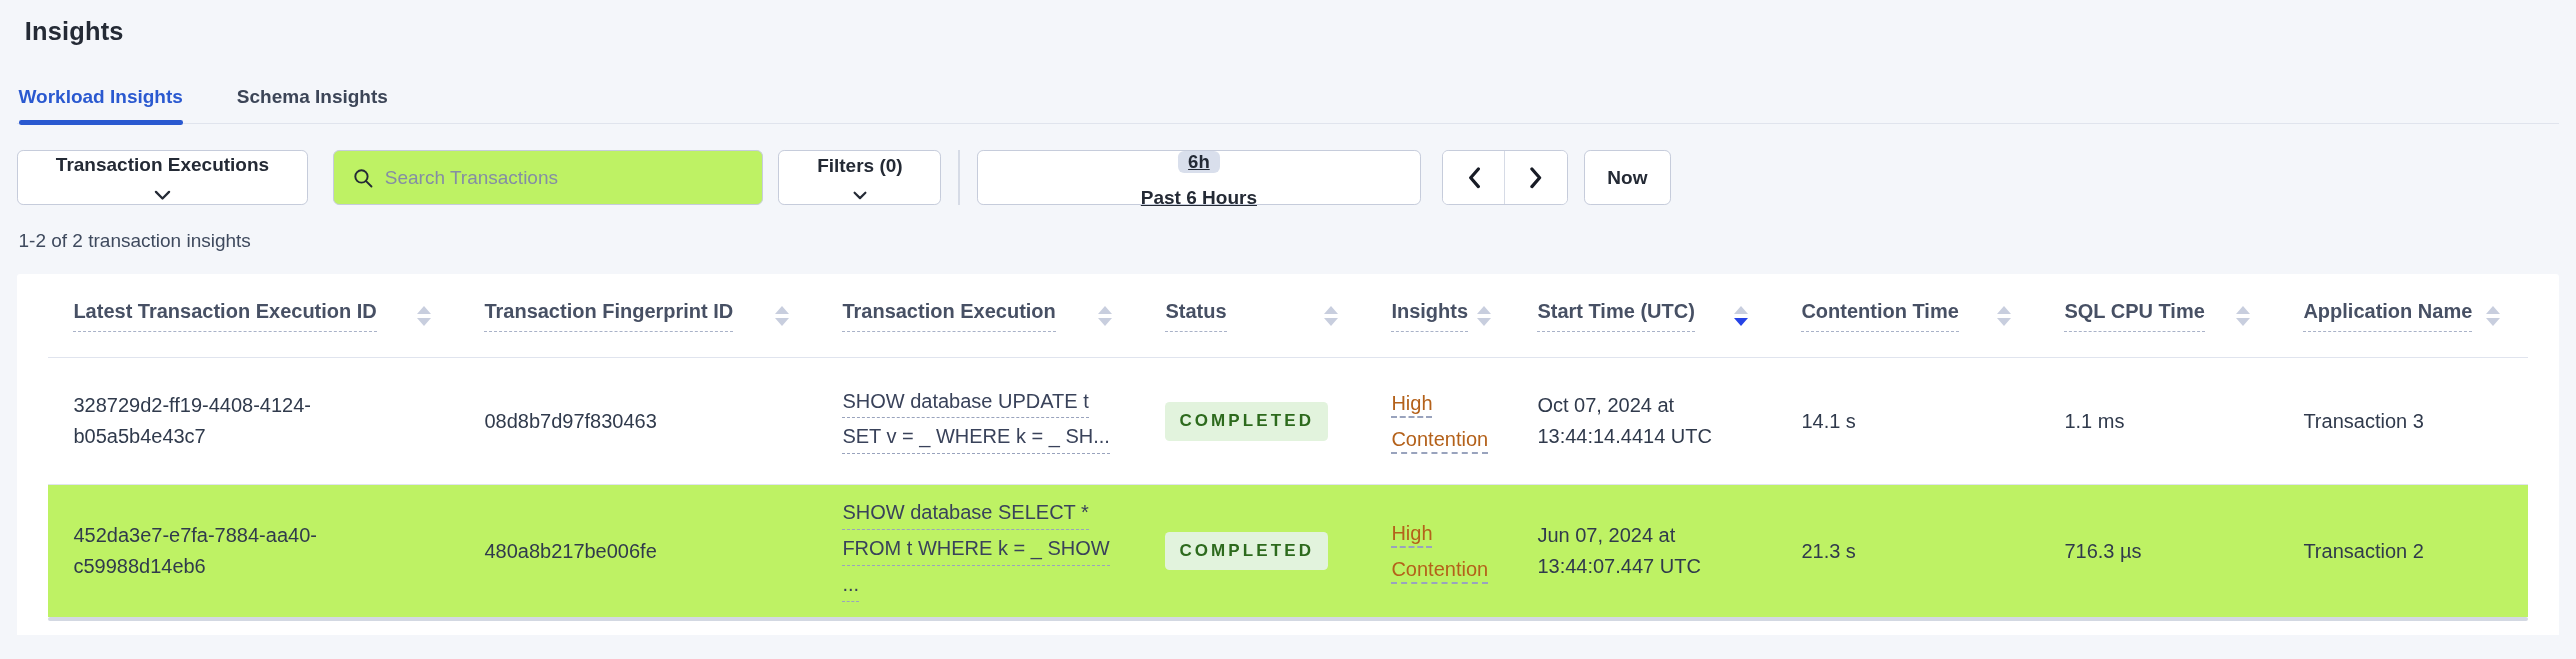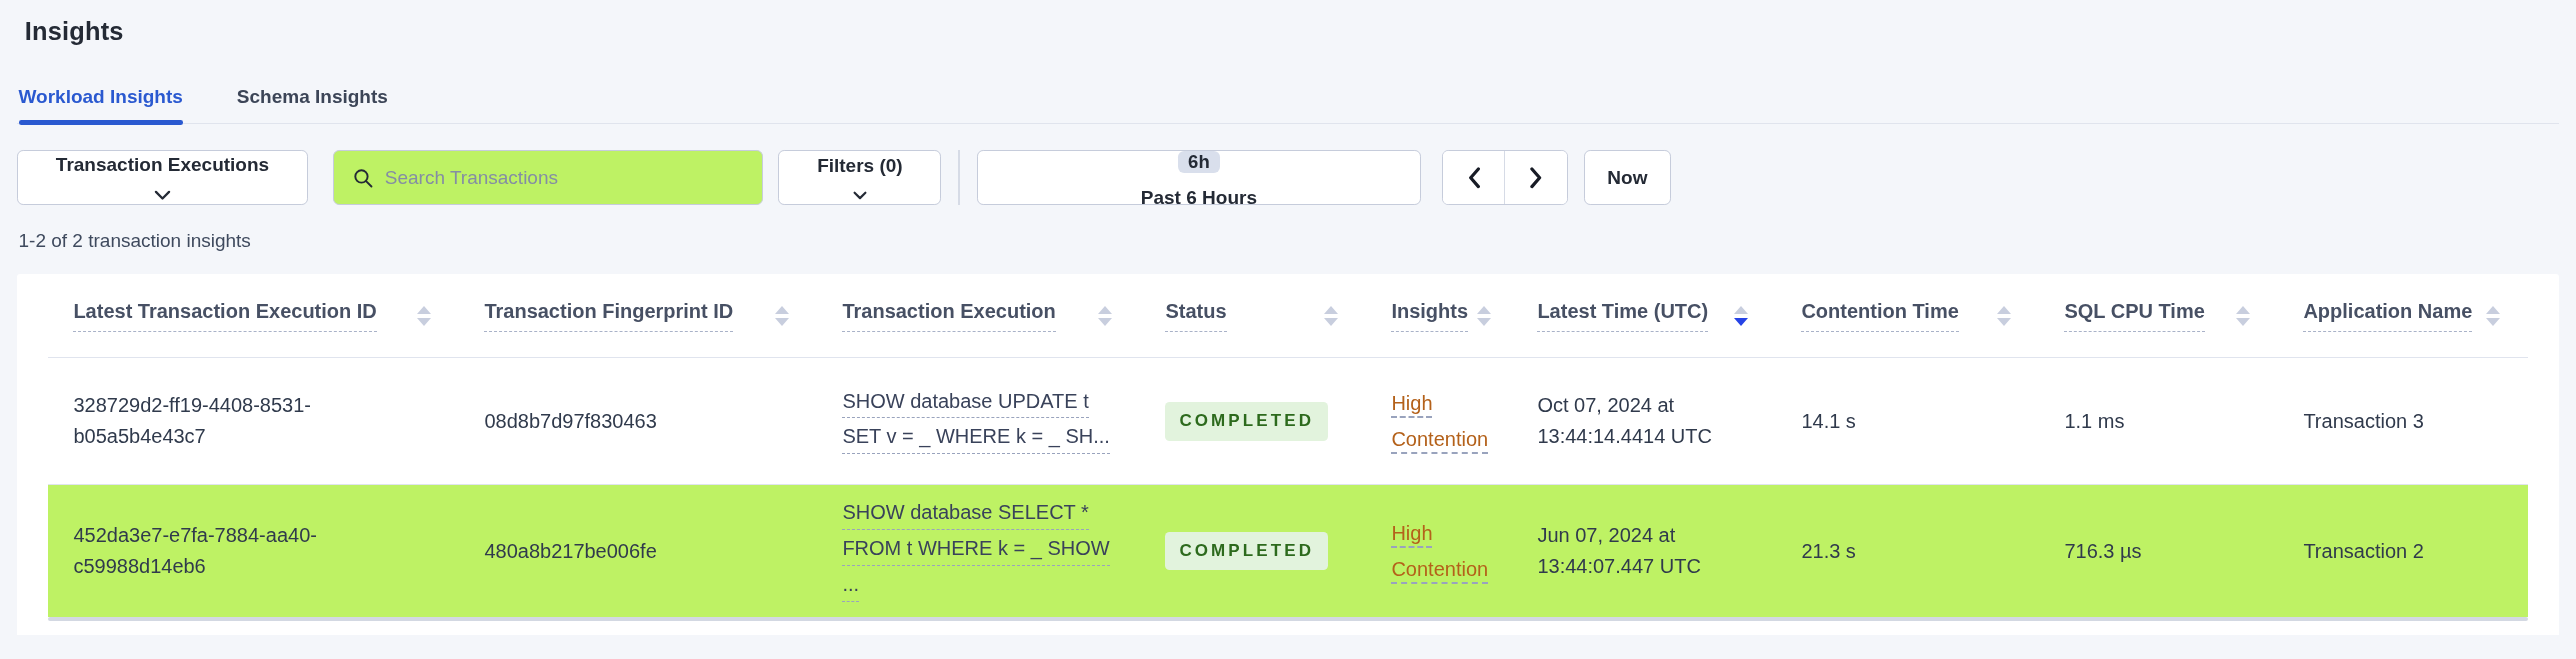--- a/index.html
+++ b/index.html
@@ -45,21 +45,21 @@
     display: flex; align-items: center; gap: 12.3px;
     width: 430px; height: 55px; margin-left: 25px; padding: 0 18.5px;
     background: #bef264; border: 1.5px solid #c6ccdb; border-radius: 6.2px;
   }
   .searchbox input {
     border: none; outline: none; flex: 1; font-size: 19px;
     font-family: "Liberation Sans", sans-serif; color: #242a35; background: transparent;
   }
   .searchbox input::placeholder { color: #848da4; }
   .vdivider { width: 1.5px; height: 55px; background: #d6dbe6; margin: 0 17px; }
-  .timepicker { width: 444px; justify-content: flex-start; padding: 0 18.5px; font-weight: 600; }
+  .timepicker { width: 444px; justify-content: flex-start; padding: 0 18.5px; font-weight: 600; text-decoration: underline; }
   .time-badge {
     background: #d9dfec; border-radius: 6.2px; width: 42px; height: 40px;
     display: inline-flex; align-items: center; justify-content: center;
     font-size: 18.5px; font-weight: 700; color: #242a35;
   }
   .timepicker .tp-label { flex: 1; text-align: left; }
   .arrow-group {
     display: flex; margin-left: 21.6px; height: 55px;
     background: #fff; border: 1.5px solid #c6ccdb; border-radius: 6.2px; overflow: hidden;
   }
@@ -235,21 +235,21 @@
               <div class="th-inner">
                 <span class="th-label">Insights</span>
                 <span class="sort">
                   <i class="tri up"></i>
                   <i class="tri down"></i>
                 </span>
               </div>
             </th>
           <th>
               <div class="th-inner">
-                <span class="th-label">Latest Time (UTC)</span>
+                <span class="th-label">Start Time (UTC)</span>
                 <span class="sort">
                   <i class="tri up"></i>
                   <i class="tri down active"></i>
                 </span>
               </div>
             </th>
           <th>
               <div class="th-inner">
                 <span class="th-label">Contention Time</span>
                 <span class="sort">
@@ -274,21 +274,21 @@
                   <i class="tri up"></i>
                   <i class="tri down"></i>
                 </span>
               </div>
             </th>
         </tr>
       </thead>
       <tbody>
         <tr class="row-1">
           <td>
-              <div class="id-cell">328729d2-ff19-4408-8531-b05a5b4e43c7</div>
+              <div class="id-cell">328729d2-ff19-4408-4124-b05a5b4e43c7</div>
             </td>
           <td><span>08d8b7d97f830463</span></td>
           <td class="query-link">
             <div><span class="query-line">SHOW database UPDATE t</span></div>
             <div><span class="query-line">SET v = _ WHERE k = _ SH...</span></div>
           </td>
           <td><span class="badge">COMPLETED</span></td>
           <td><span class="insight-link">High Contention</span></td>
           <td>
               <div class="time-cell">Oct 07, 2024 at 13:44:14.4414 UTC</div>

